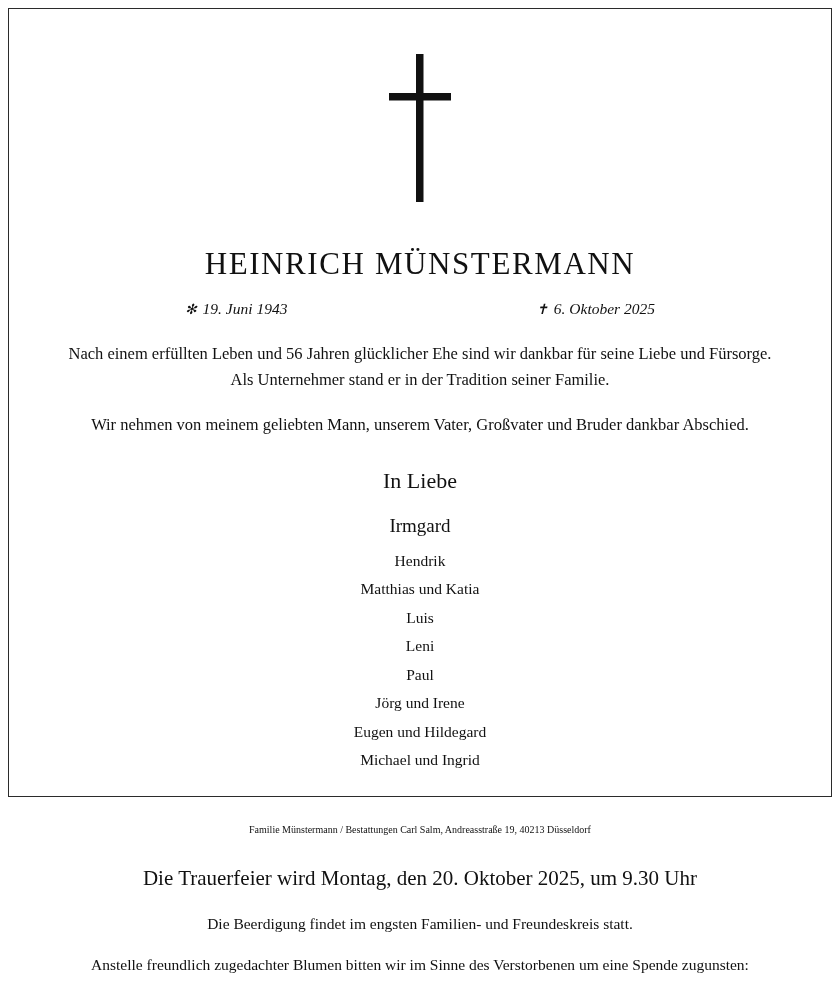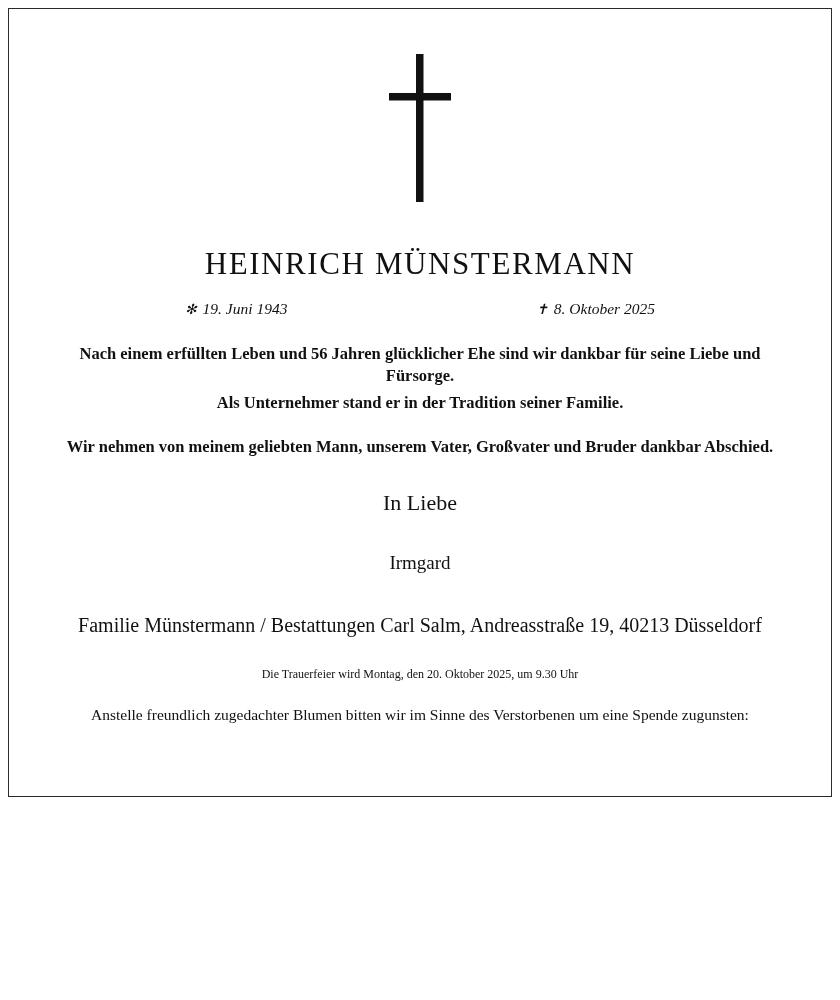--- a/index.html
+++ b/index.html
@@ -72,53 +72,52 @@
   .sym {
     font-size: 14px;
     padding-right: 2px;
   }
   .para {
     text-align: center;
     font-size: 16.5px;
     line-height: 1.35;
     margin-top: 22px;
     max-width: 770px;
-    font-weight: bold;
   }
   .para.p1 { margin-top: 25px; }
   .para.p2 { margin-top: 4px; }
   .para.p3 { }
   .inliebe {
     text-align: center;
     font-size: 22px;
     margin-top: 32px;
   }
   .widow {
     text-align: center;
     font-size: 19px;
-    margin-top: 36px;
+    margin-top: 21px;
   }
   .survivors {
     margin-top: 16px;
     text-align: center;
     font-size: 15.5px;
     line-height: 1.0;
   }
   .survivors .s-line {
     margin-top: 13px;
   }
   .survivors .s-line:first-child { margin-top: 0; }
   .arranger {
     text-align: center;
-    font-size: 20px;
-    margin-top: 40px;
+    font-size: 10px;
+    margin-top: 56px;
   }
   .service {
     text-align: center;
-    font-size: 12px;
+    font-size: 21px;
     line-height: 1.32;
     margin-top: 30px;
   }
   .burial {
     text-align: center;
     font-size: 15.5px;
     margin-top: 22px;
   }
   .donation {
     text-align: center;
@@ -145,38 +144,49 @@
 
     <div class="name">HEINRICH MÜNSTERMANN</div>
 
     <div class="dates">
       <div class="birth">
         <span class="sym">✻</span>
         <span>19. Juni 1943</span>
       </div>
       <div class="death">
         <span class="sym">✝</span>
-        <span>8. Oktober 2025</span>
+        <span>6. Oktober 2025</span>
       </div>
     </div>
 
     <div class="para p1">Nach einem erfüllten Leben und 56 Jahren glücklicher Ehe sind wir dankbar für seine Liebe und Fürsorge.</div>
     <div class="para p2">Als Unternehmer stand er in der Tradition seiner Familie.</div>
     <div class="para p3">Wir nehmen von meinem geliebten Mann, unserem Vater, Großvater und Bruder dankbar Abschied.</div>
 
     <div class="inliebe">In Liebe</div>
     <div class="widow">Irmgard</div>
 
+    <div class="survivors">
+      <div class="s-line">Hendrik</div>
+      <div class="s-line">Matthias und Katia</div>
+      <div class="s-line">Luis</div>
+      <div class="s-line">Leni</div>
+      <div class="s-line">Paul</div>
+      <div class="s-line">Jörg und Irene</div>
+      <div class="s-line">Eugen und Hildegard</div>
+      <div class="s-line">Michael und Ingrid</div>
+    </div>
 
     <div class="arranger">Familie Münstermann / Bestattungen Carl Salm, Andreasstraße 19, 40213 Düsseldorf</div>
 
     <div class="service">
       <div>Die Trauerfeier wird Montag, den 20. Oktober 2025, um 9.30 Uhr</div>
     </div>
 
+    <div class="burial">Die Beerdigung findet im engsten Familien- und Freundeskreis statt.</div>
 
     <div class="donation">
       <div>Anstelle freundlich zugedachter Blumen bitten wir im Sinne des Verstorbenen um eine Spende zugunsten:</div>
 
     </div>
 
   </div>
 </div>
 
 </body></html>

